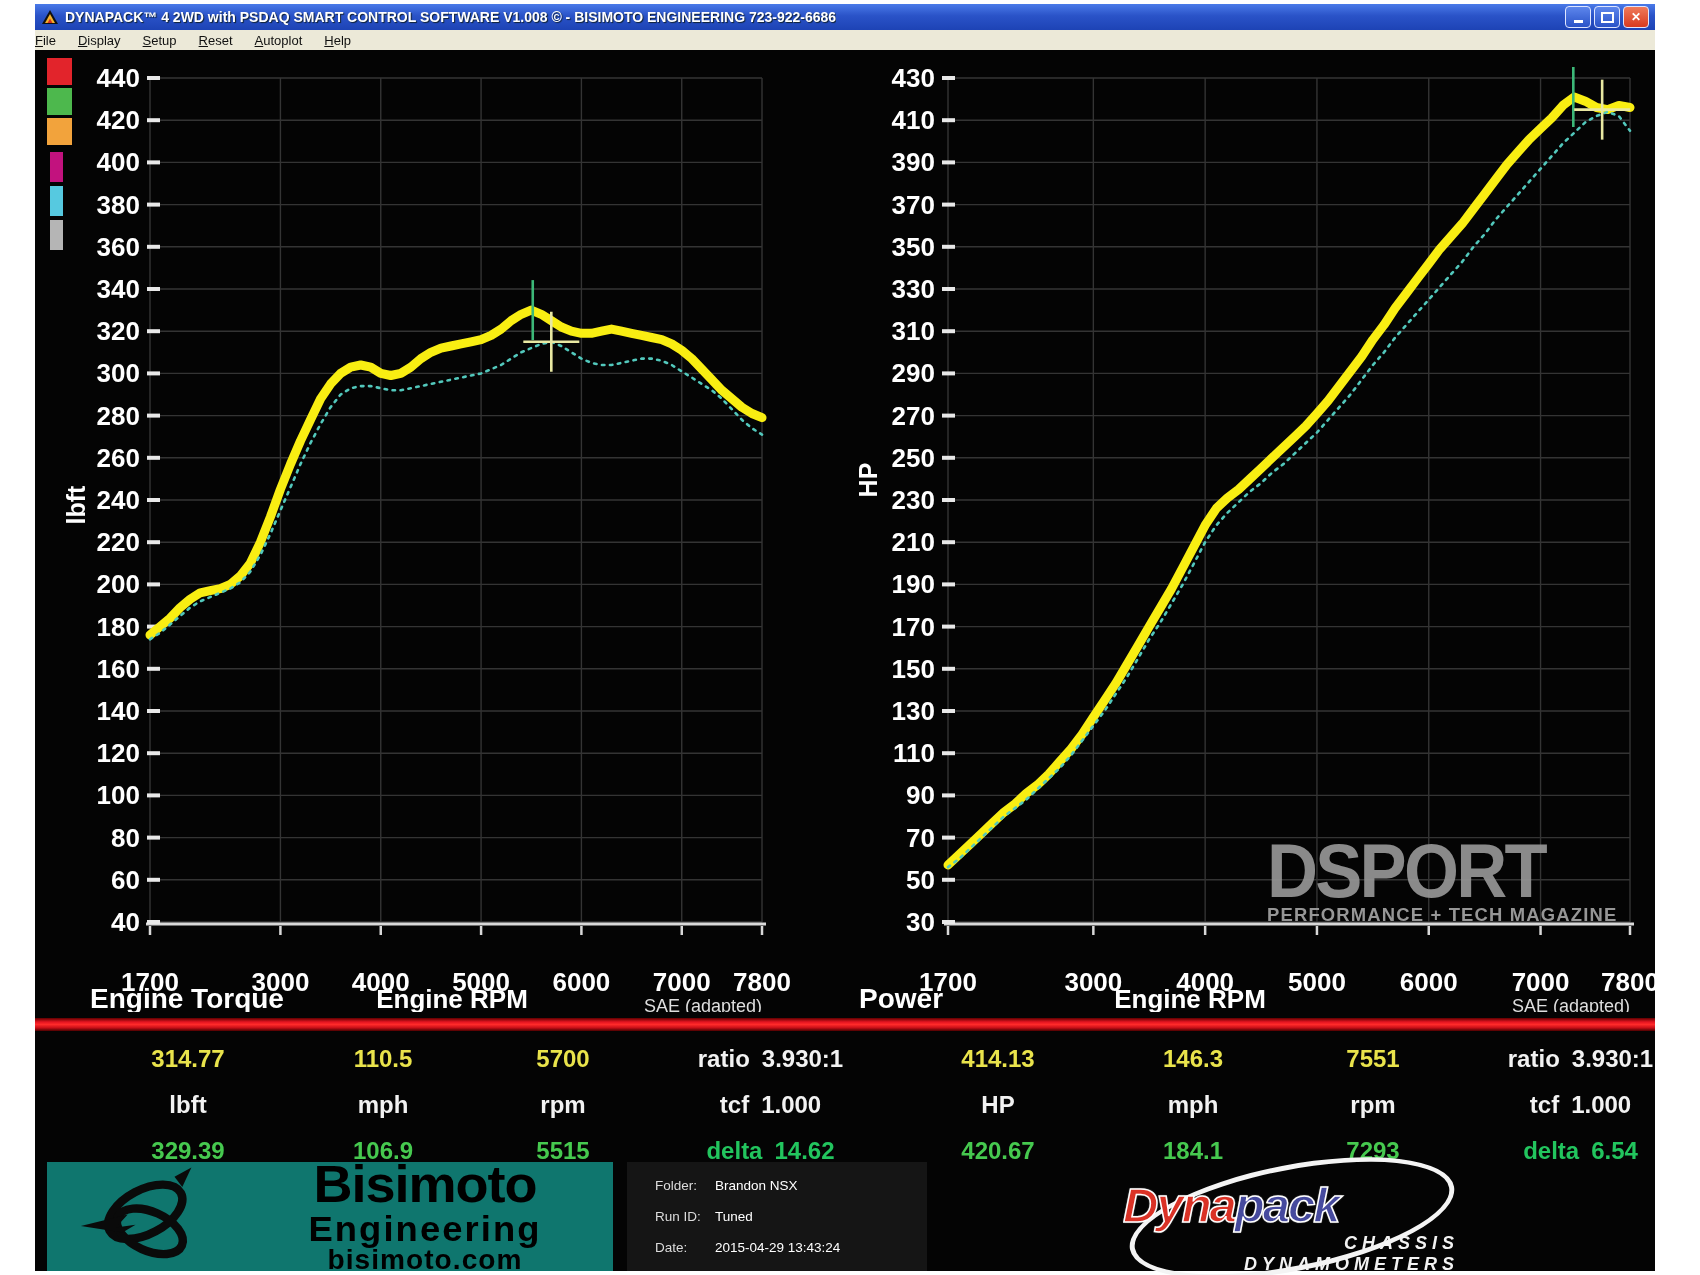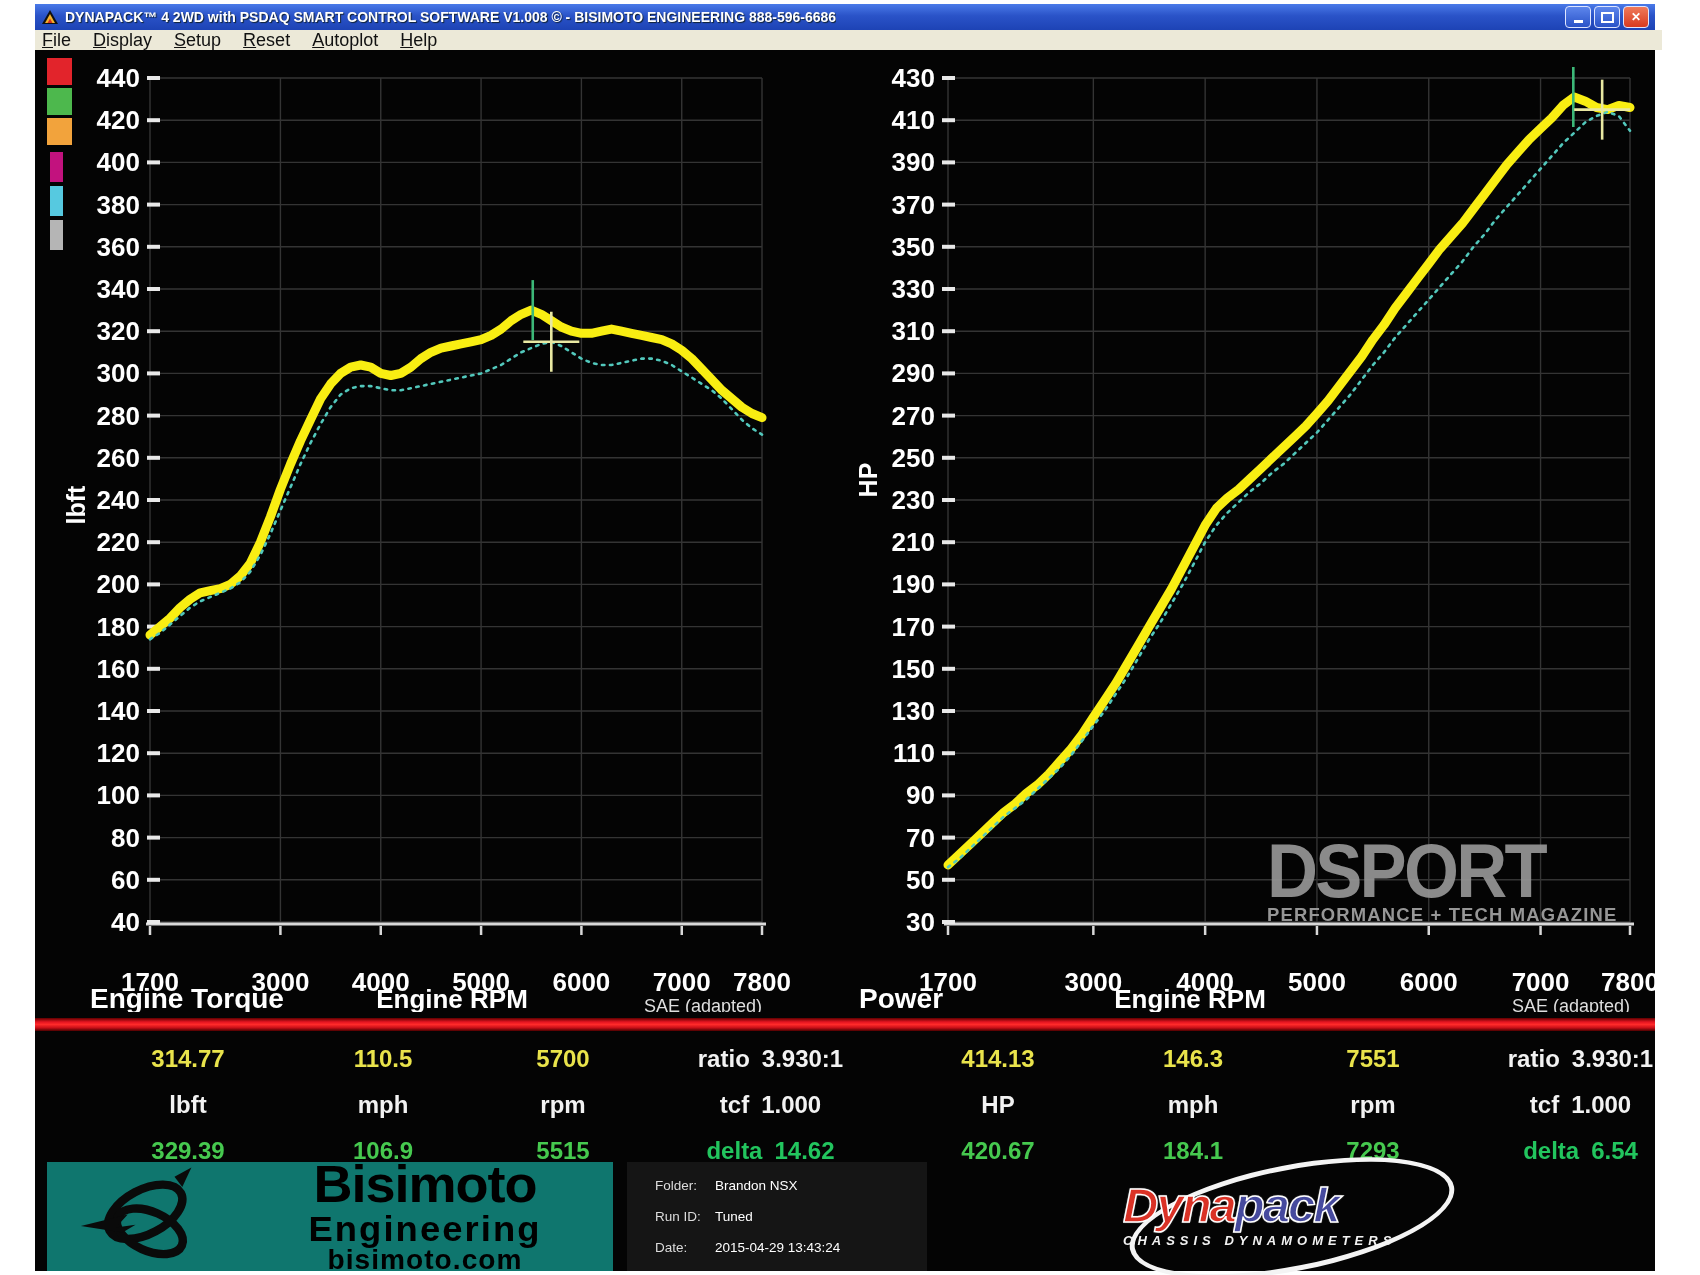--- a/index.html
+++ b/index.html
@@ -17,21 +17,21 @@
   .win-btns{margin-left:auto;display:flex;gap:3px;}
   .wbtn{width:24px;height:20px;border-radius:4px;border:1px solid #dfe6ff;display:flex;
     align-items:center;justify-content:center;color:#fff;font-size:12px;font-weight:bold;}
   .wbtn.blue{background:linear-gradient(#5d86ec,#2a53c8);}
   .wbtn.red{background:linear-gradient(#f07a5a,#d83a20);}
   .min-glyph{display:block;width:9px;height:3px;background:#fff;margin-top:9px;}
   .res-glyph{display:block;width:9px;height:7px;border:2px solid #fff;}
 
   
   .menubar{position:absolute;left:0;top:26px;width:1620px;height:20px;background:#ece9d8;
-    display:flex;align-items:center;gap:22px;padding-left:7px;font-size:18px;color:#111;}
+    display:flex;align-items:center;gap:22px;padding-left:0;font-size:13px;color:#111;}
   .mi{cursor:default;}
 
   
   svg.chart{position:absolute;background:transparent;}
   #chart-left{left:5px;top:46px;}
   #chart-right{left:818px;top:46px;}
 
   
   .swatch{position:absolute;}
   .sw0{left:12px;top:54px;width:25px;height:27px;}
@@ -81,38 +81,38 @@
   .si-val{color:#ffffff;}
 
   .dynapack-logo{position:absolute;left:1088px;top:1163px;width:336px;height:98px;}
   .dp-ellipse{position:absolute;left:4px;top:-2px;width:320px;height:96px;border:5px solid #f4f4f4;
     border-radius:50%;transform:rotate(-11deg);}
   .dp-text{position:absolute;left:0;top:14px;width:100%;text-align:left;
     font-size:49px;font-weight:900;font-style:italic;letter-spacing:-2px;line-height:1;
     -webkit-text-stroke:1.5px #ffffff;text-shadow:0 0 2px #fff;}
   .dp-red{color:#da3226;}
   .dp-blue{color:#464a9e;}
-  .dp-tag{position:absolute;left:0;top:66px;width:100%;text-align:left;color:#f2f2f2;
-    font-size:13px;font-weight:bold;font-style:italic;letter-spacing:5px;}
+  .dp-tag{position:absolute;left:0;top:66px;width:100%;text-align:right;color:#f2f2f2;
+    font-size:18px;font-weight:bold;font-style:italic;letter-spacing:5px;}
 </style>
 </head>
 <body>
 
 <div class="page">
   <div class="screenshot">
 
     <div class="titlebar">
       <span class="app-icon">
         <svg viewBox="0 0 18 16" width="18" height="16">
           <polygon points="1,15 9,1 17,15" fill="#111"></polygon>
           <polygon points="4,14 9,5 14,14" fill="#f4b32a"></polygon>
           <polygon points="6.5,14 9,9.5 11.5,14" fill="#d83420"></polygon>
         </svg>
       </span>
-      <span class="title-text">DYNAPACK™ 4 2WD with PSDAQ SMART CONTROL SOFTWARE V1.008 © - BISIMOTO ENGINEERING 888-596-6686</span>
+      <span class="title-text">DYNAPACK™ 4 2WD with PSDAQ SMART CONTROL SOFTWARE V1.008 © - BISIMOTO ENGINEERING 723-922-6686</span>
       <span class="win-btns">
         <span class="wbtn blue">
             <span class="min-glyph"></span>
           </span>
         <span class="wbtn blue">
             <span class="res-glyph"></span>
           </span>
         <span class="wbtn red">✕</span>
       </span>
     </div>

